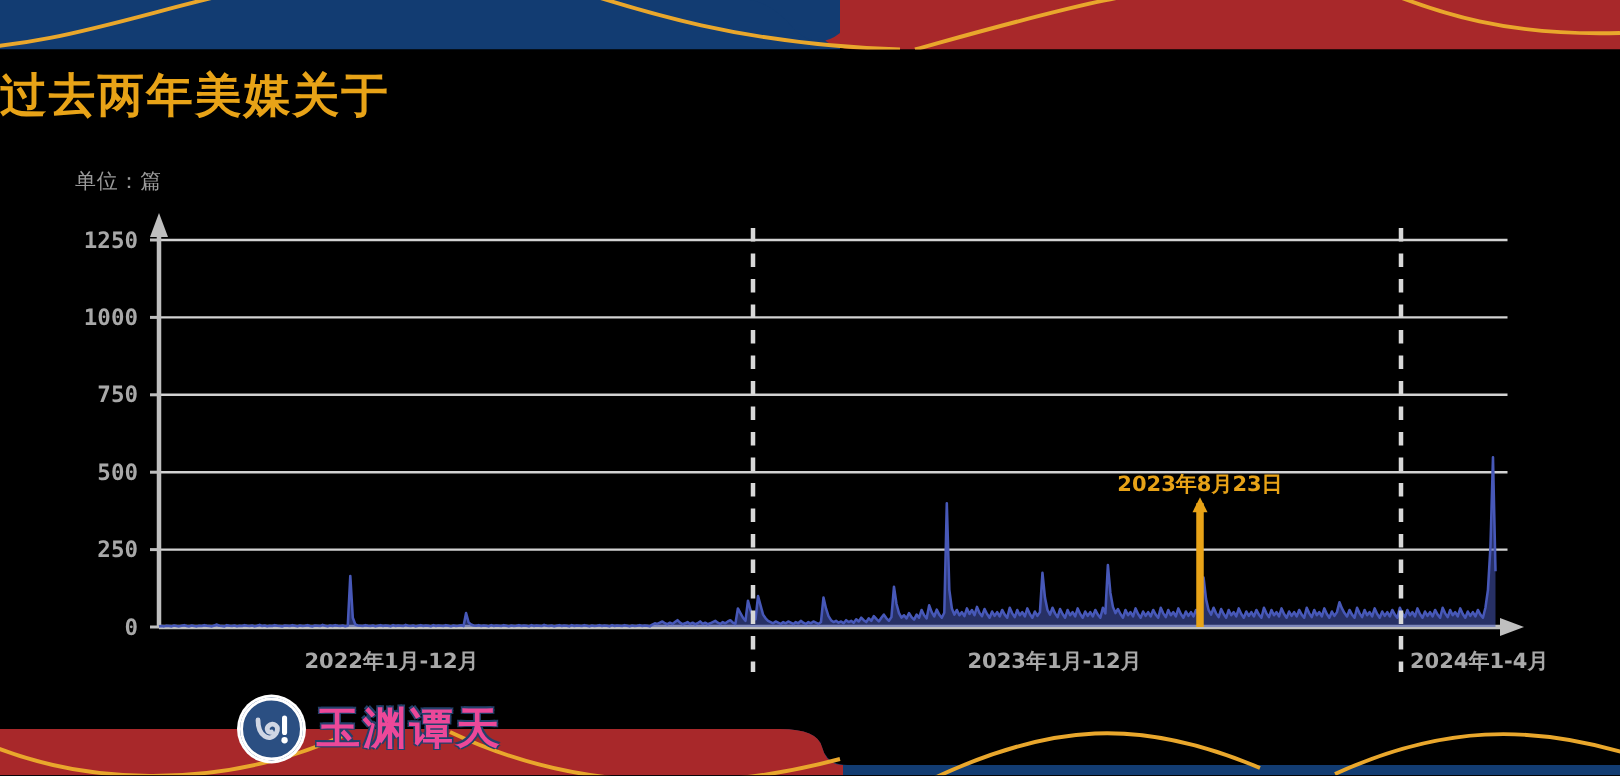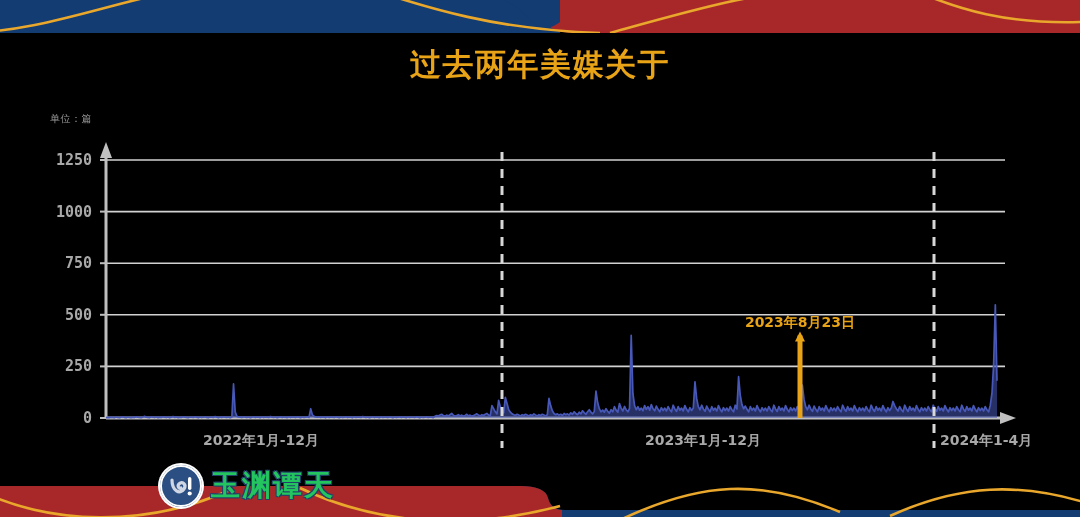--- a/index.html
+++ b/index.html
@@ -35,40 +35,40 @@
   #bottom-border { bottom: 0; height: 57px; }
 
   .border-band svg { display: block; }
 
   
   #title-block {
     position: absolute;
     left: 0;
     top: 46px;
     width: 1080px;
-    text-align: center;
+    text-align: left;
     line-height: 1.22;
     pointer-events: none;
   }
   .title-line {
     color: #E8A317;
     font-size: 31px;
     font-weight: bold;
     letter-spacing: 1.5px;
     font-family: "DejaVu Sans", "Liberation Sans", sans-serif;
     white-space: nowrap;
   }
 
   
   #unit-label {
     position: absolute;
     left: 50px;
     top: 112px;
     color: #9a9a9a;
-    font-size: 10px;
+    font-size: 14px;
     font-family: "DejaVu Sans", "Liberation Sans", sans-serif;
     letter-spacing: 0.5px;
   }
 
   
   #chart-area {
     position: absolute;
     left: 0;
     top: 0;
     width: 1080px;
@@ -111,21 +111,21 @@
   #wm-logo {
     width: 42px;
     height: 42px;
     border-radius: 50%;
     background: #2b4f82;
     position: relative;
     box-shadow: 0 0 0 2px #ffffff;
     flex: 0 0 auto;
   }
   #wm-text {
-    color: #22c55e;
+    color: #ec4899;
     font-size: 29px;
     font-weight: bold;
     letter-spacing: 2px;
     font-family: "DejaVu Sans", "Liberation Sans", sans-serif;
     text-shadow: 1px 1px 0 #23406b, -1px 1px 0 #23406b, 1px -1px 0 #23406b, -1px -1px 0 #23406b;
     white-space: nowrap;
   }
 </style>
 </head>
 <body>

